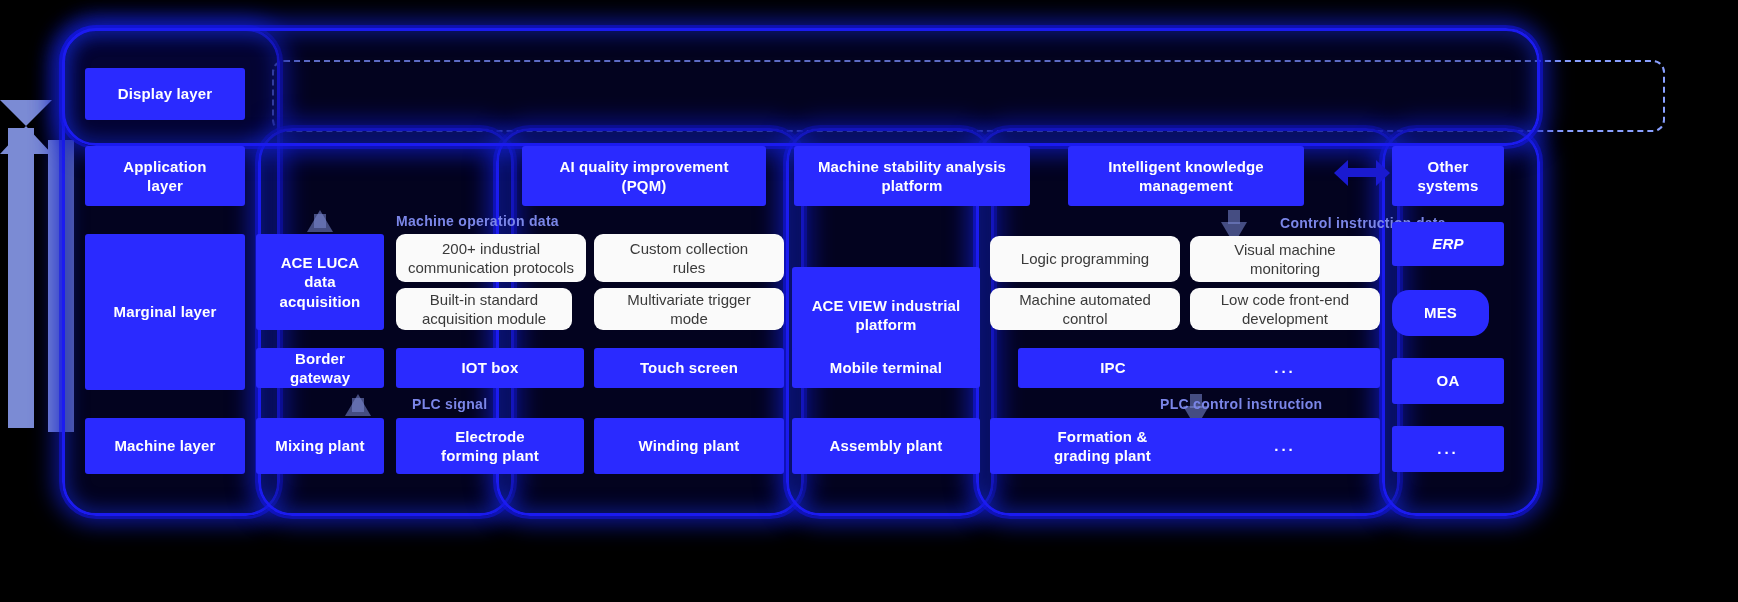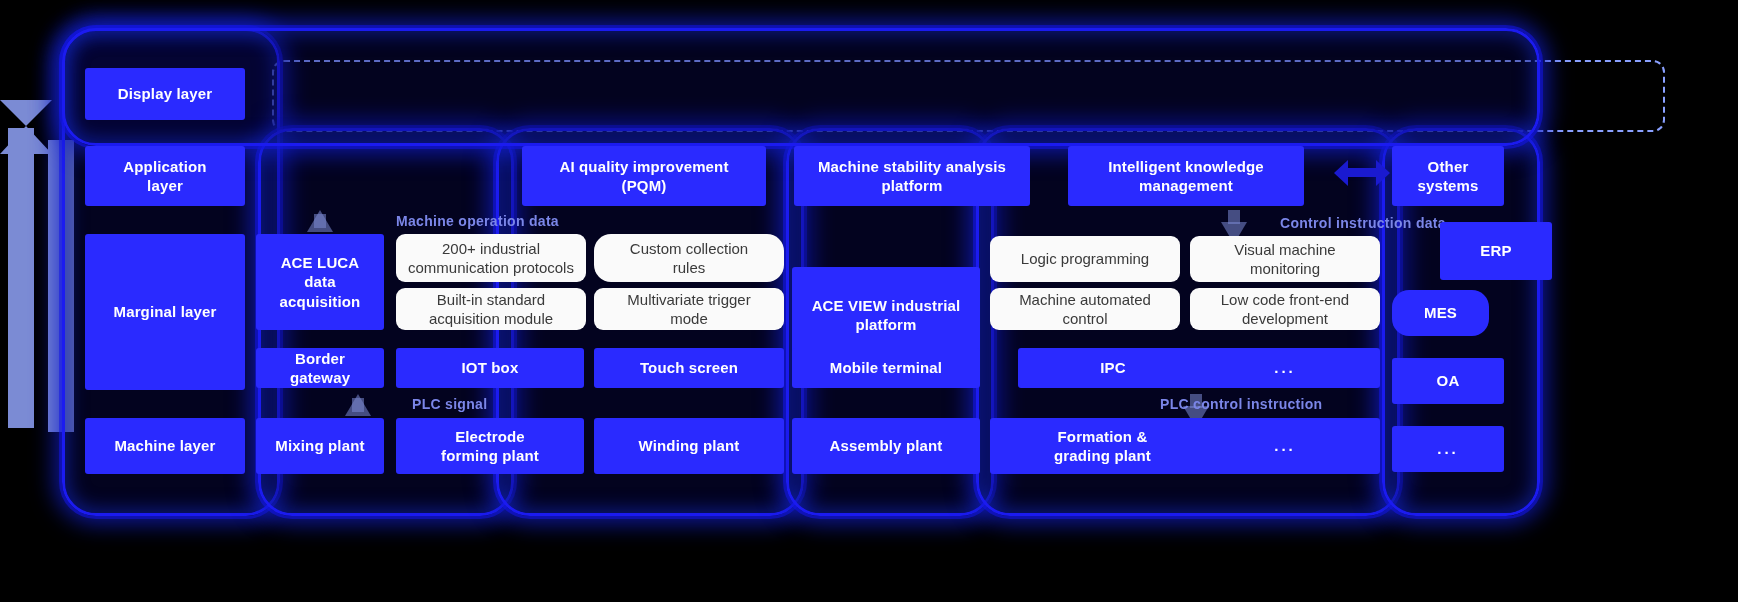--- a/index.html
+++ b/index.html
@@ -137,24 +137,24 @@
   <div class="fat-shaft" style="left:1228px;top:210px;height:14px;"></div>
   <div class="fat-arrow fat-down" style="left:1221px;top:222px;"></div>
   <div class="band-label" style="left:1280px;top:215px;">Control instruction data</div>
 
   <div class="cell blue" style="left:256px;top:234px;width:128px;height:96px;white-space:pre-line;">ACE LUCA data
 acquisition</div>
 
   <div class="cell white" style="left:396px;top:234px;width:190px;height:48px;white-space:pre-line;">200+ industrial
 communication protocols</div>
 
-  <div class="cell white" style="left:594px;top:234px;width:190px;height:48px;white-space:pre-line;border-radius:17px;">Custom collection
+  <div class="cell white" style="left:594px;top:234px;width:190px;height:48px;white-space:pre-line;">Custom collection
 rules</div>
 
-  <div class="cell white" style="left:396px;top:288px;width:190px;height:42px;white-space:pre-line;">Built-in standard
+  <div class="cell white" style="left:396px;top:288px;width:176px;height:42px;white-space:pre-line;">Built-in standard
 acquisition module</div>
 
   <div class="cell white" style="left:594px;top:288px;width:190px;height:42px;white-space:pre-line;">Multivariate trigger
 mode</div>
 
   <div class="cell blue" style="left:792px;top:234px;width:188px;height:96px;white-space:pre-line;margin-top:33px;">ACE VIEW industrial
 platform</div>
 
   <div class="cell white" style="left:990px;top:236px;width:190px;height:46px;">Logic programming</div>
 
@@ -184,18 +184,18 @@
 
   <div class="cell blue" style="left:256px;top:418px;width:128px;height:56px;">Mixing plant</div>
   <div class="cell blue" style="left:396px;top:418px;width:188px;height:56px;white-space:pre-line;">Electrode
 forming plant</div>
   <div class="cell blue" style="left:594px;top:418px;width:190px;height:56px;">Winding plant</div>
   <div class="cell blue" style="left:792px;top:418px;width:188px;height:56px;">Assembly plant</div>
   <div class="cell blue" style="left:990px;top:418px;width:225px;height:56px;white-space:pre-line;">Formation &amp;
 grading plant</div>
   <div class="cell blue dots" style="left:1190px;top:418px;width:190px;height:56px;">...</div>
 
-  <div class="cell blue" style="left:1440px;top:222px;width:112px;height:58px;">ERP</div>
+  <div class="cell blue" style="left:1392px;top:222px;width:112px;height:44px;font-style:italic;">ERP</div>
   <div class="cell blue" style="left:1392px;top:290px;width:97px;height:46px;border-radius:17px;">MES</div>
   <div class="cell blue" style="left:1392px;top:358px;width:112px;height:46px;">OA</div>
   <div class="cell blue dots" style="left:1392px;top:426px;width:112px;height:46px;">...</div>
 
 </div>
 
 </body></html>

